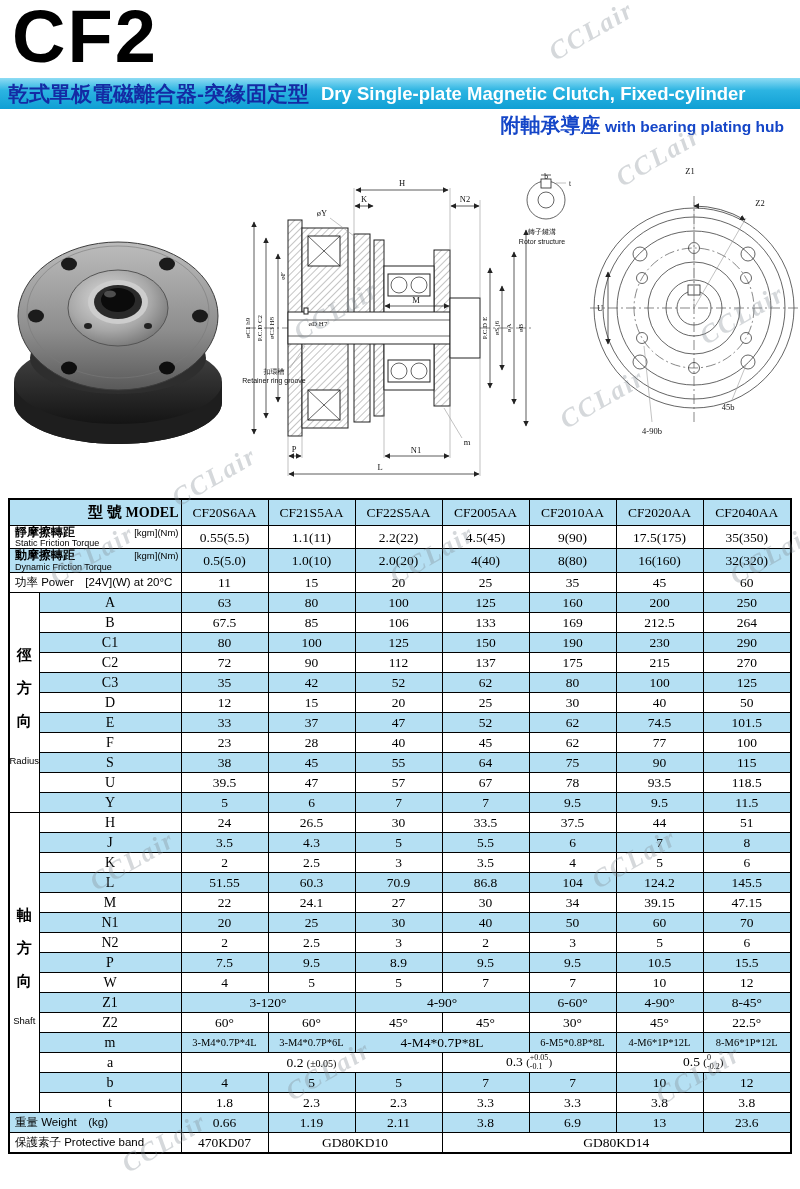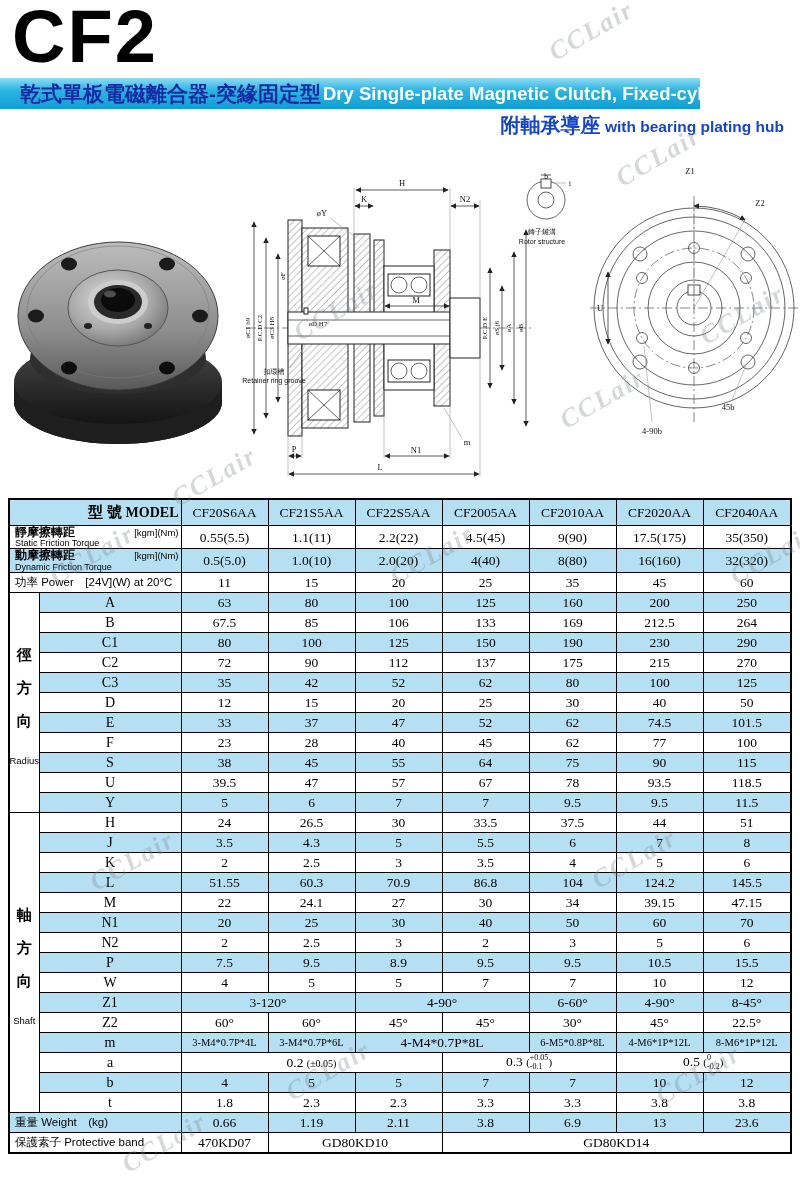--- a/index.html
+++ b/index.html
@@ -2,23 +2,23 @@
 <html><head>
 <meta charset="utf-8">
 <style>
   html,body{margin:0;padding:0}
   body{width:800px;height:1189px;position:relative;background:#fff;overflow:hidden;
        font-family:"Liberation Sans",sans-serif;color:#000}
 
   
   .cf2{position:absolute;left:12px;top:0;font-size:74px;line-height:1;font-weight:900;
        letter-spacing:2px;font-family:"Liberation Sans",sans-serif}
-  .banner{position:absolute;left:0;top:78px;width:700px;height:31px;
+  .banner{position:absolute;left:0;top:78px;width:800px;height:31px;
           background:linear-gradient(180deg,#8edcf4 0%,#2cb4e2 40%,#0f9fd4 100%);
-          display:flex;align-items:center;padding-left:20px;gap:2px;box-sizing:border-box}
+          display:flex;align-items:center;padding-left:8px;gap:12px;box-sizing:border-box}
   .banner-zh{color:#142ba4;font-weight:700;font-size:21px;white-space:nowrap}
   .banner-en{color:#fff;font-weight:700;font-size:18.5px;white-space:nowrap}
   .sub{position:absolute;top:112px;right:16px;text-align:left}
   .sub-zh{color:#1546c8;font-weight:700;font-size:20px}
   .sub-en{color:#1546c8;font-weight:700;font-size:15.5px}
 
   
   .figs{position:absolute;left:0;top:142px;width:800px;height:356px}
   .fig{position:absolute}
   .geo{fill:#fff;stroke:#222;stroke-width:1}

